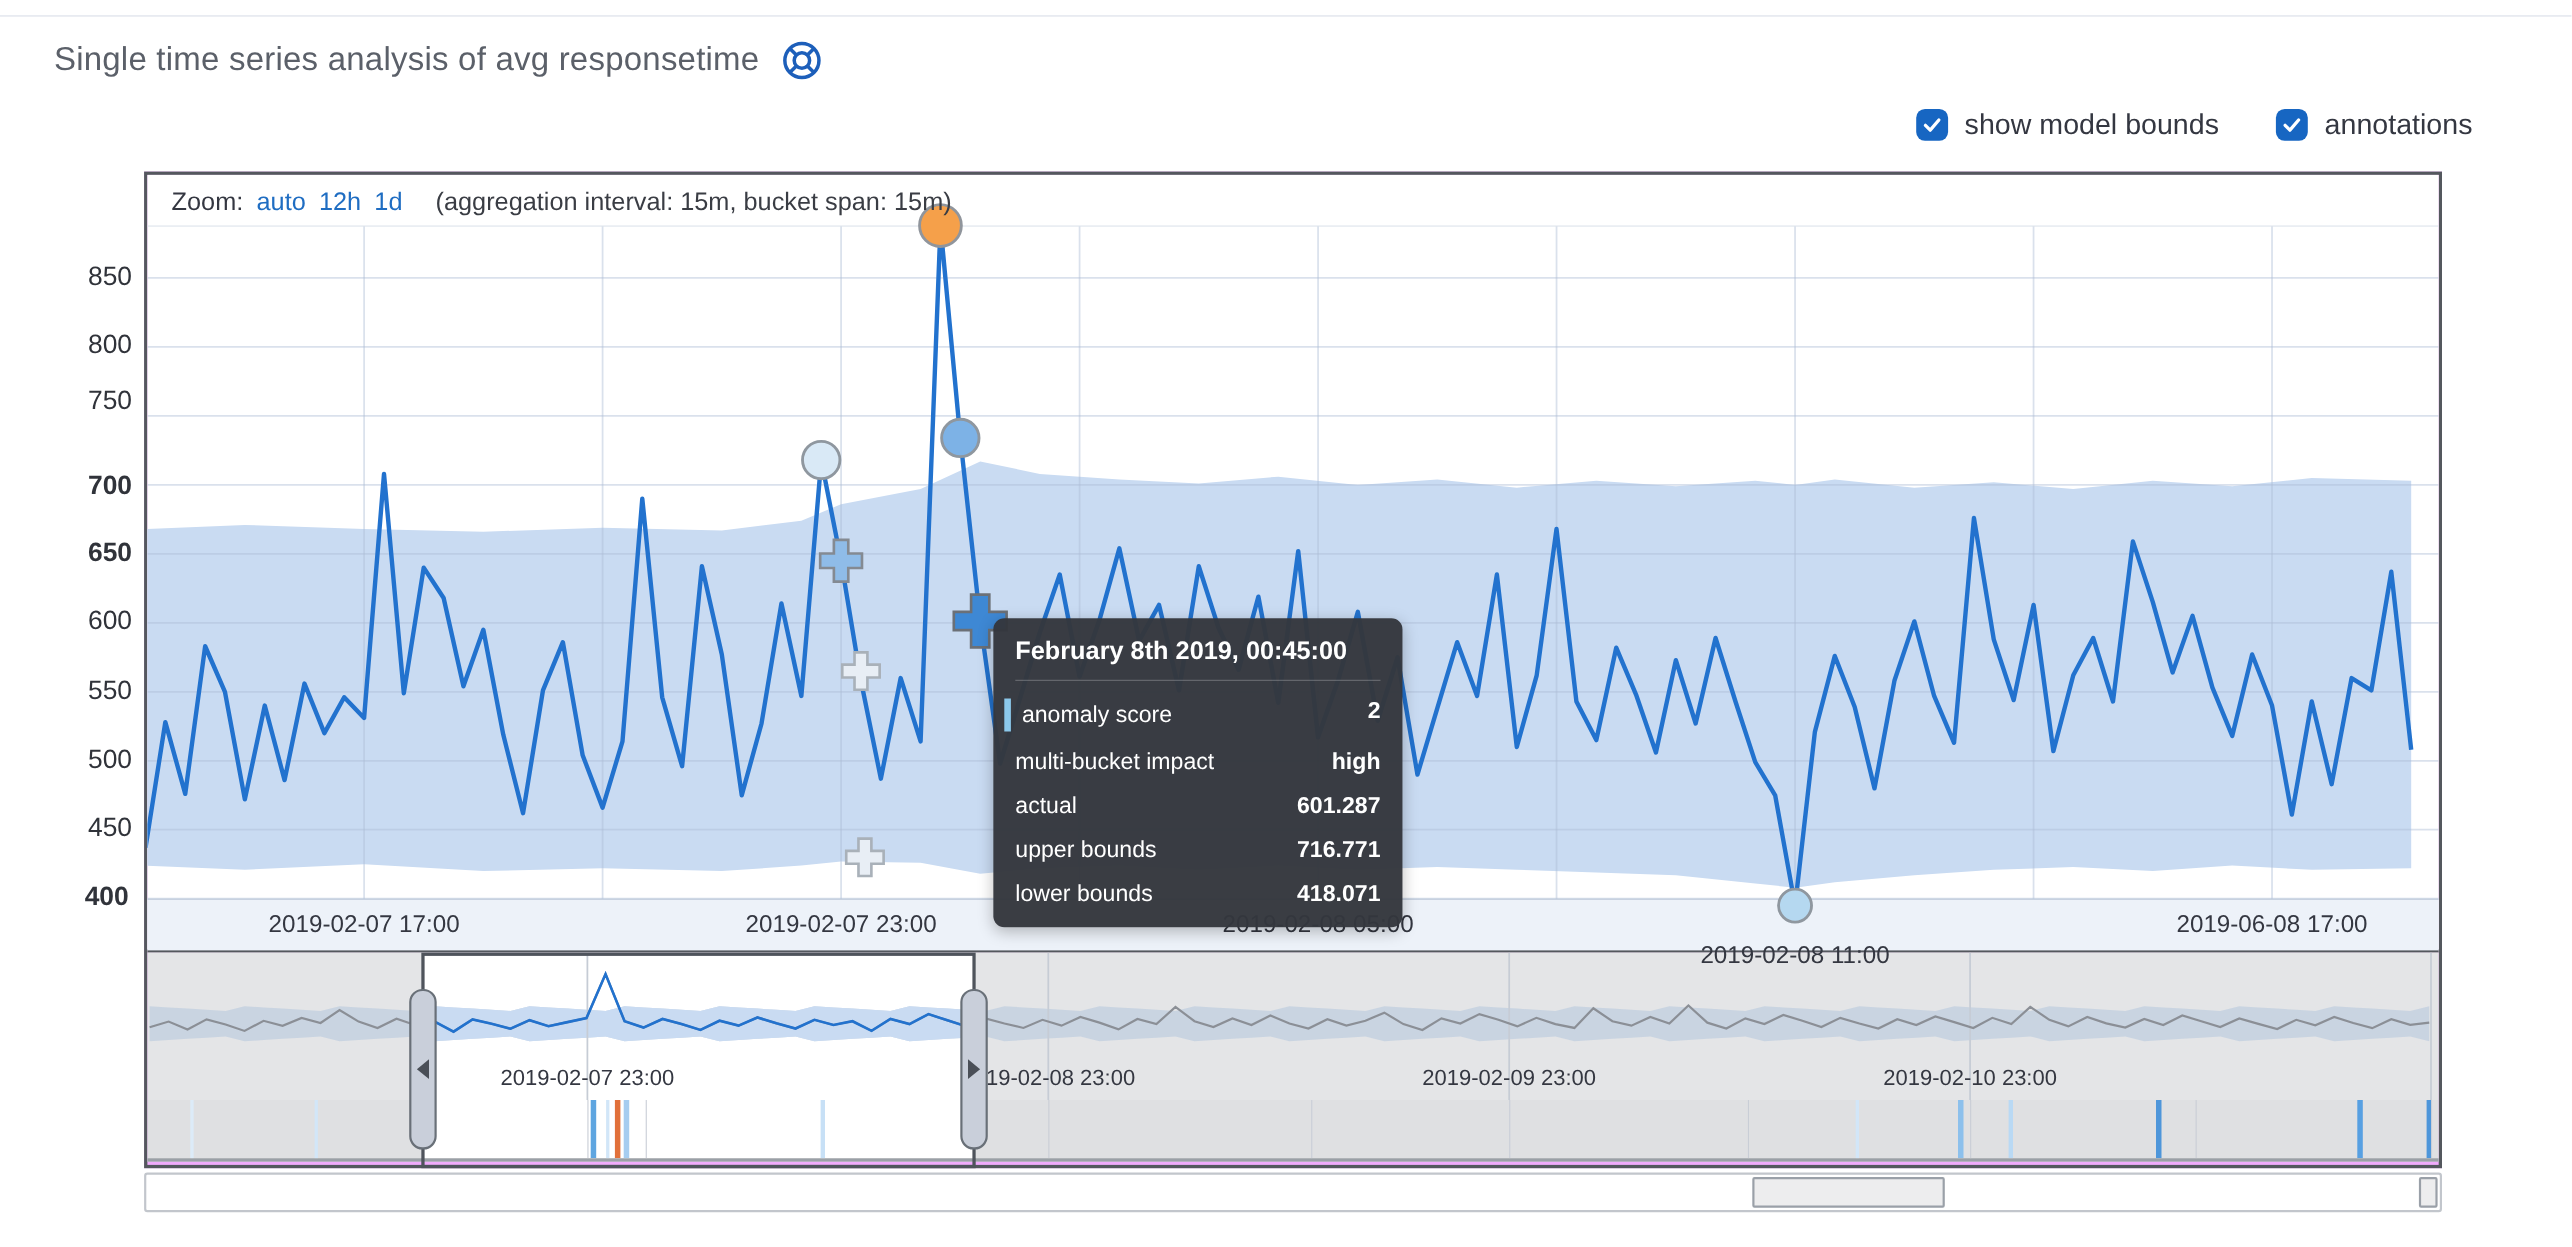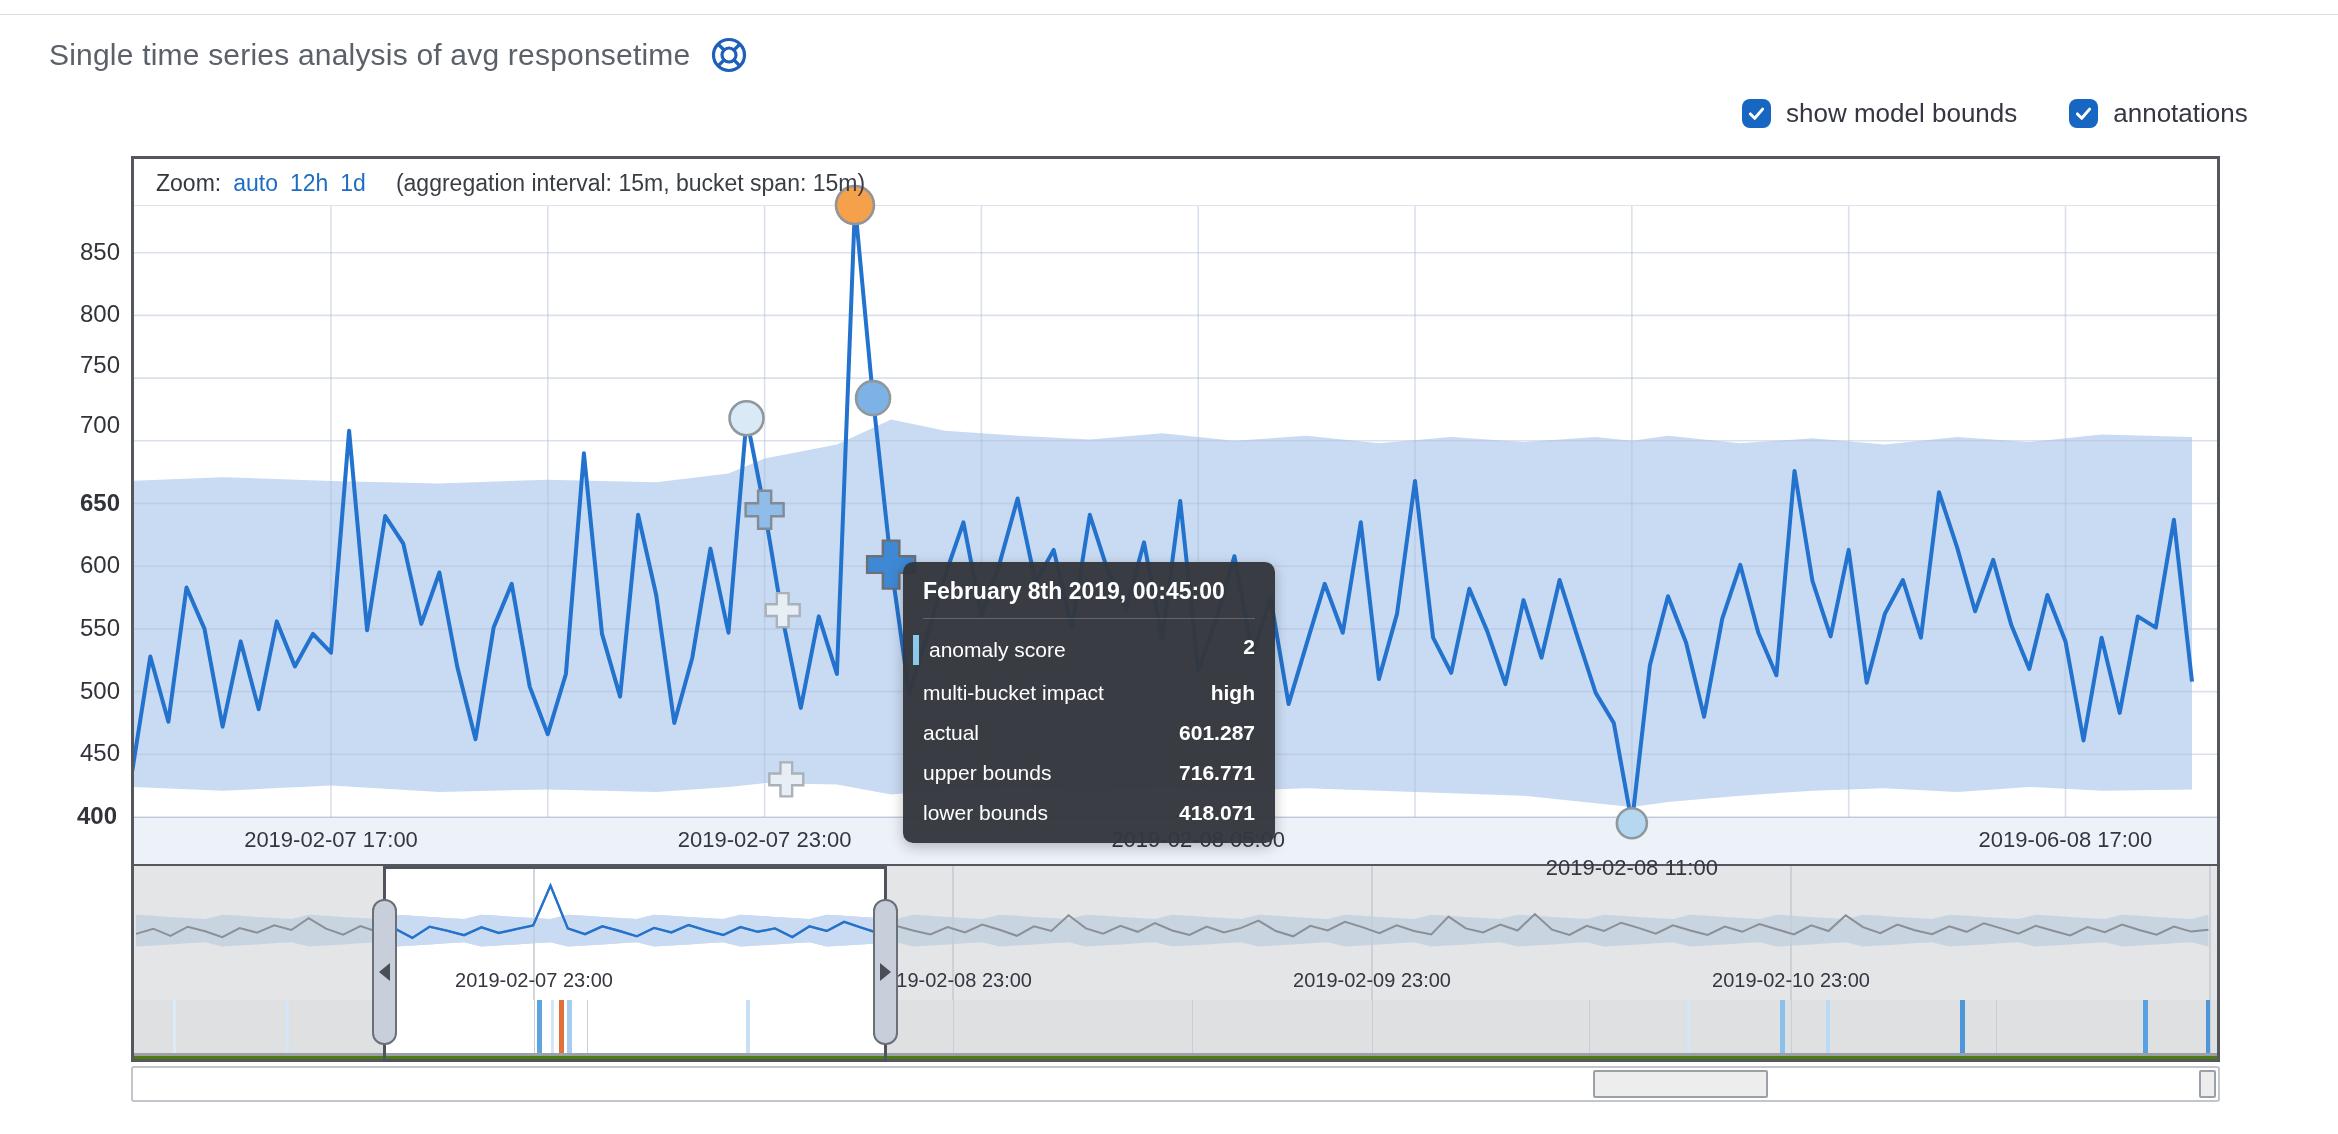--- a/index.html
+++ b/index.html
@@ -7,21 +7,21 @@
   #top-rule{position:absolute;left:0;top:14px;width:100%;height:1px;background:#d9dee8;}
   
   #title-row{position:absolute;left:49px;top:36px;display:flex;align-items:center;gap:20px;}
   #page-title{font-size:30px;color:#5b6069;font-weight:400;letter-spacing:.2px;}
   
   #controls-row{position:absolute;left:1742px;top:98px;display:flex;align-items:center;gap:52px;}
   .control{display:flex;align-items:center;gap:15px;cursor:pointer;}
   .checkbox{width:29px;height:29px;border-radius:8px;background:#1766c2;display:flex;align-items:center;justify-content:center;flex:0 0 auto;}
   .control-label{font-size:26px;color:#343741;}
   
-  #widget{position:absolute;left:131px;top:156px;width:2089px;height:906px;border:3px solid #54585e;box-sizing:border-box;background:#4d7c0f;}
+  #widget{position:absolute;left:131px;top:156px;width:2089px;height:906px;border:3px solid #54585e;box-sizing:border-box;background:#f0abfc;}
   #main-chart{position:relative;width:100%;height:707px;border-bottom:3px solid #54585e;box-sizing:border-box;background:#fff;}
   #zoom-bar{position:absolute;left:22px;top:11px;font-size:23px;color:#343741;z-index:3;}
   #zoom-bar .zlink{color:#1f6dc2;margin-left:12px;cursor:pointer;}
   #zoom-suffix{margin-left:30px;color:#3a3d44;}
   #plot-divider{position:absolute;left:0;top:46px;width:100%;height:1px;background:#dde3ec;}
   #main-footer{position:absolute;left:0;top:658px;width:100%;height:46px;background:#edf2f9;border-top:1px solid #c6d0de;z-index:1;}
   .x-label{position:absolute;top:9px;transform:translateX(-50%);font-size:22px;color:#343741;white-space:nowrap;}
   #main-svg{position:absolute;left:0;top:0;z-index:2;}
   .y-tick{position:absolute;width:62px;text-align:right;font-size:24px;color:#30333a;}
   
@@ -88,21 +88,21 @@
             <line x1="14" y1="24" x2="8" y2="30"></line>
         </g>
       </svg>
     </span>
   </div>
 
   <div id="y-axis">
       <div class="y-tick" style="left: 58px; top: 237.7px;">850</div>
       <div class="y-tick" style="left: 58px; top: 300.4px;">800</div>
       <div class="y-tick" style="left: 58px; top: 351px;">750</div>
-      <div class="y-tick" style="left: 58px; top: 411px;">700</div>
+      <div class="y-tick" style="left: 58px; top: 428px; font-weight: bold;">700</div>
       <div class="y-tick" style="left: 58px; top: 488.5px; font-weight: bold;">650</div>
       <div class="y-tick" style="left: 58px; top: 551.2px;">600</div>
       <div class="y-tick" style="left: 58px; top: 613.9px;">550</div>
       <div class="y-tick" style="left: 58px; top: 676.6px;">500</div>
       <div class="y-tick" style="left: 58px; top: 739.3px;">450</div>
       <div class="y-tick" style="left: 55px; top: 802px; font-weight: bold;">400</div>
     </div>
 
   <div id="widget">
     <div id="main-chart">

